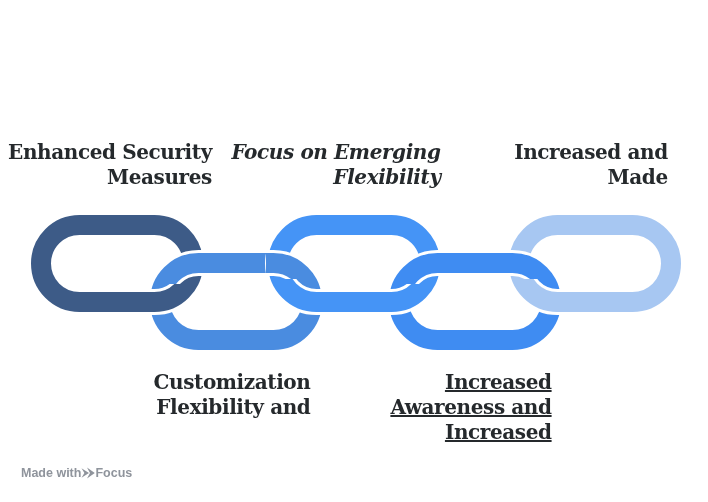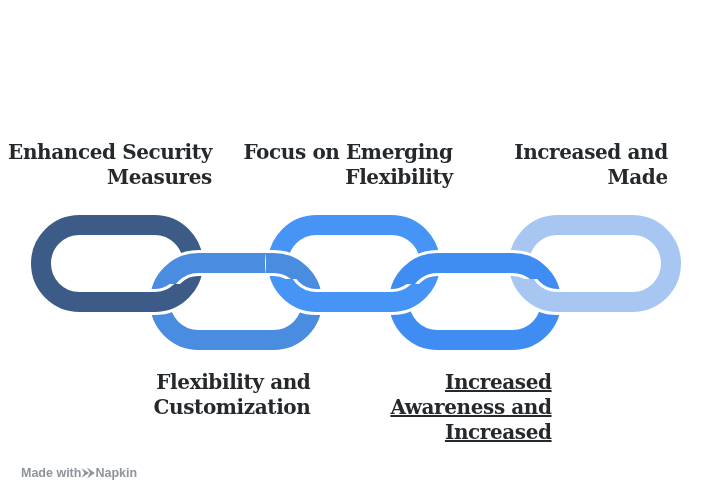--- a/index.html
+++ b/index.html
@@ -10,21 +10,21 @@
   .chain-svg{position:absolute;left:0;top:0;}
   .halo{fill:none;stroke:#ffffff;stroke-width:26;}
   .tube{fill:none;stroke-width:20;}
   .chain-label{
     position:absolute;transform:translateX(-50%);
     text-align:right;font-size:20px;font-weight:700;
     letter-spacing:-0.4px;line-height:25px;color:#25292c;white-space:nowrap;
   }
   .chain-label .line{display:block;}
   .label-top-1{left:110px;top:140px;}
-  .label-top-2{left:348px;top:140px;}
+  .label-top-2{left:336px;top:140px;font-style:italic;}
   .label-top-3{left:591px;top:140px;}
   .label-bottom-1{left:232px;top:370px;}
   .label-bottom-2{left:471px;top:370px;text-decoration:underline;}
   .watermark{
     position:absolute;left:21px;top:466px;display:flex;align-items:center;
     font-family:"Liberation Sans", sans-serif;font-size:12.5px;font-weight:600;color:#8f949c;
   }
   .watermark svg{display:block;}
 </style>
 </head>
@@ -100,32 +100,32 @@
     <span class="line">Focus on Emerging</span>
     <span class="line">Flexibility</span>
   </div>
 
   <div class="chain-label label-top-3">
     <span class="line">Increased and</span>
     <span class="line">Made</span>
   </div>
 
   <div class="chain-label label-bottom-1">
+    <span class="line">Customization</span>
     <span class="line">Flexibility and</span>
-    <span class="line">Customization</span>
   </div>
 
   <div class="chain-label label-bottom-2">
     <span class="line">Increased</span>
     <span class="line">Awareness and</span>
     <span class="line">Increased</span>
   </div>
 
   <div class="watermark">
     <span>Made with</span>
     <svg width="14" height="12" viewBox="0 0 14 12">
       <polygon points="0.5,1.2 8,6 0.5,10.8 3.4,6" fill="#8f949c"></polygon>
       <polygon points="6,0.4 13.8,6 6,11.6 9,6" fill="#8f949c"></polygon>
     </svg>
-    <span>Napkin</span>
+    <span>Focus</span>
   </div>
 
 </div>
 
 </body></html>

